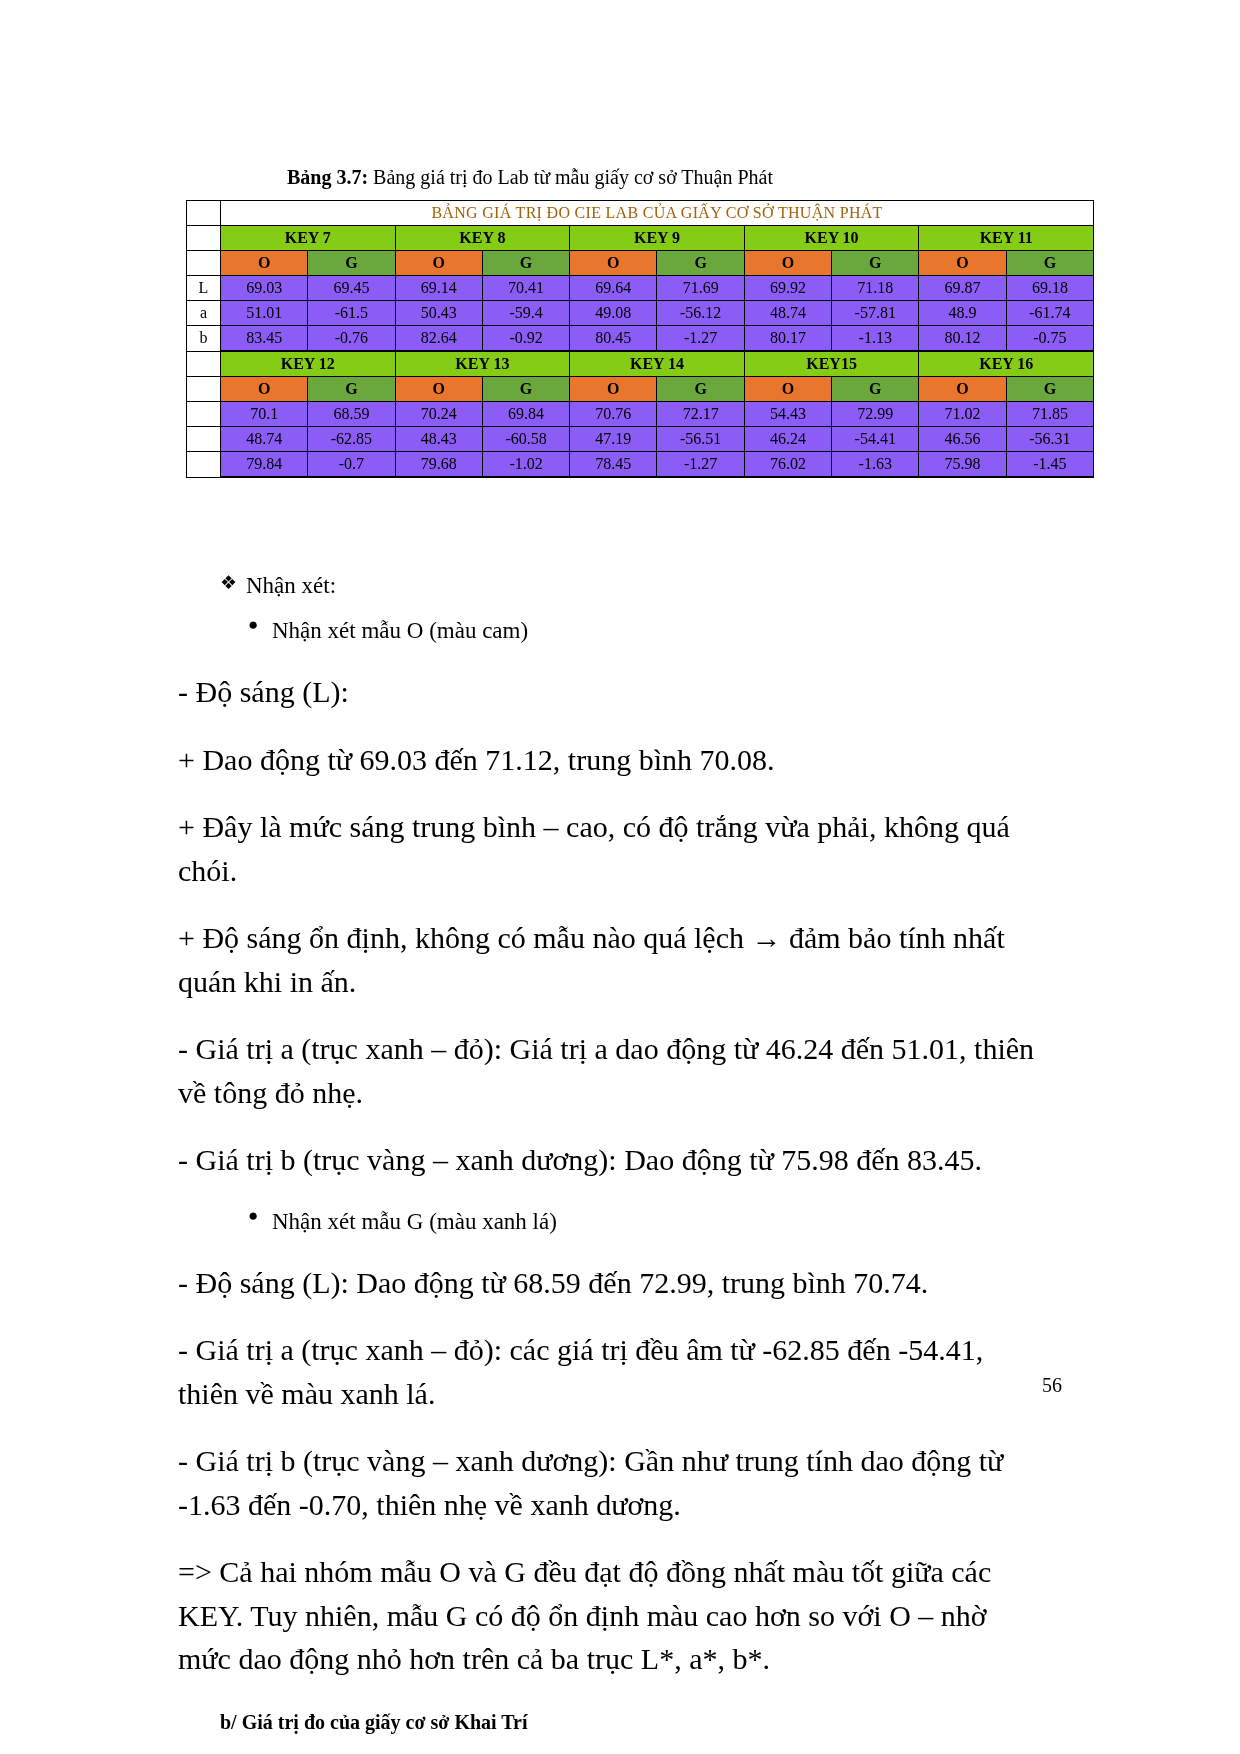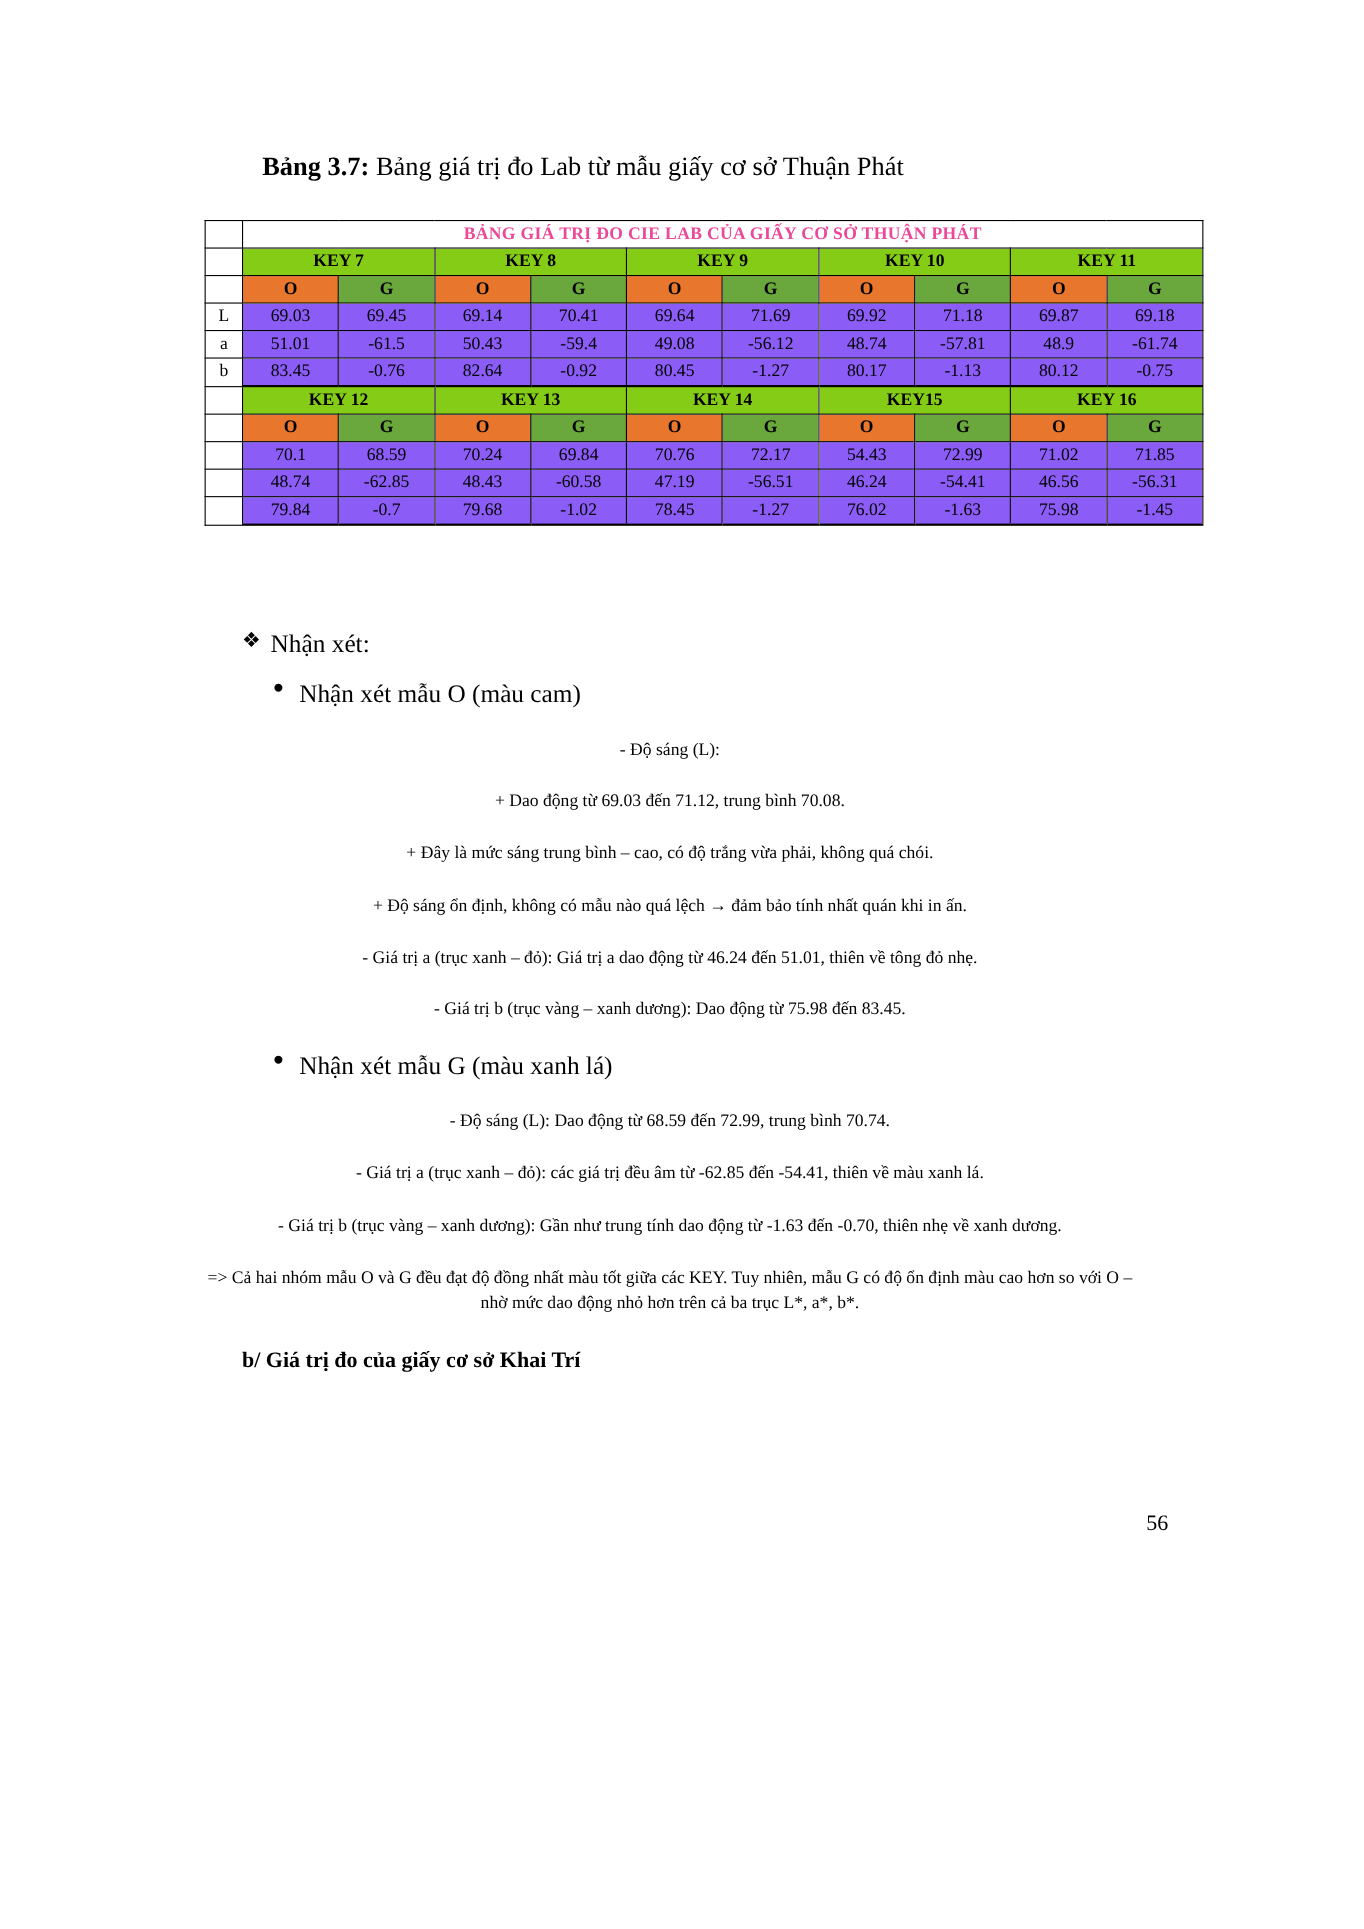--- a/index.html
+++ b/index.html
@@ -14,24 +14,24 @@
     background: #ffffff;
     font-family: "Liberation Serif", "DejaVu Serif", serif;
     color: #000000;
     box-sizing: border-box;
   }
 
   
   .caption {
     position: absolute;
     left: 0;
-    top: 137px;
+    top: 164px;
     width: 1060px;
     text-align: center;
-    font-size: 24px;
+    font-size: 20px;
     line-height: 1.3;
   }
   .caption .cap-strong {
     font-weight: bold;
   }
 
   
   .table-wrap {
     position: absolute;
     left: 186px;
@@ -65,22 +65,22 @@
     font-size: 16px;
   }
   td.stub-blank {
     background: #ffffff;
     border: 1px solid #d0d0d0;
     border-left: 1px solid #9a9a9a;
     border-right: 2px solid #000000;
   }
   td.title-cell {
     background: #ffffff;
-    color: #ec4899;
-    font-weight: bold;
+    color: #a16207;
+    font-weight: normal;
     font-size: 20px;
     letter-spacing: 0.3px;
     height: 44px;
     border-top: 2px solid #8c8c8c;
     border-left: 2px solid #000000;
     border-right: 2px solid #000000;
     border-bottom: 2px solid #000000;
   }
   td.key-cell {
     background: #84cc16;
@@ -141,24 +141,24 @@
     line-height: 1.35;
     margin-bottom: 24px;
   }
   .lvl2 .marker {
     position: absolute;
     left: 72px;
     top: -1px;
     font-size: 17px;
   }
   .para {
-    font-size: 16px;
+    font-size: 30px;
     line-height: 1.45;
     margin: 0 0 24px 2px;
-    text-align: center;
+    text-align: left;
   }
   .subhead {
     font-size: 20px;
     font-weight: bold;
     margin: 30px 0 0 44px;
   }
 
   
   .page-number {
     position: absolute;

